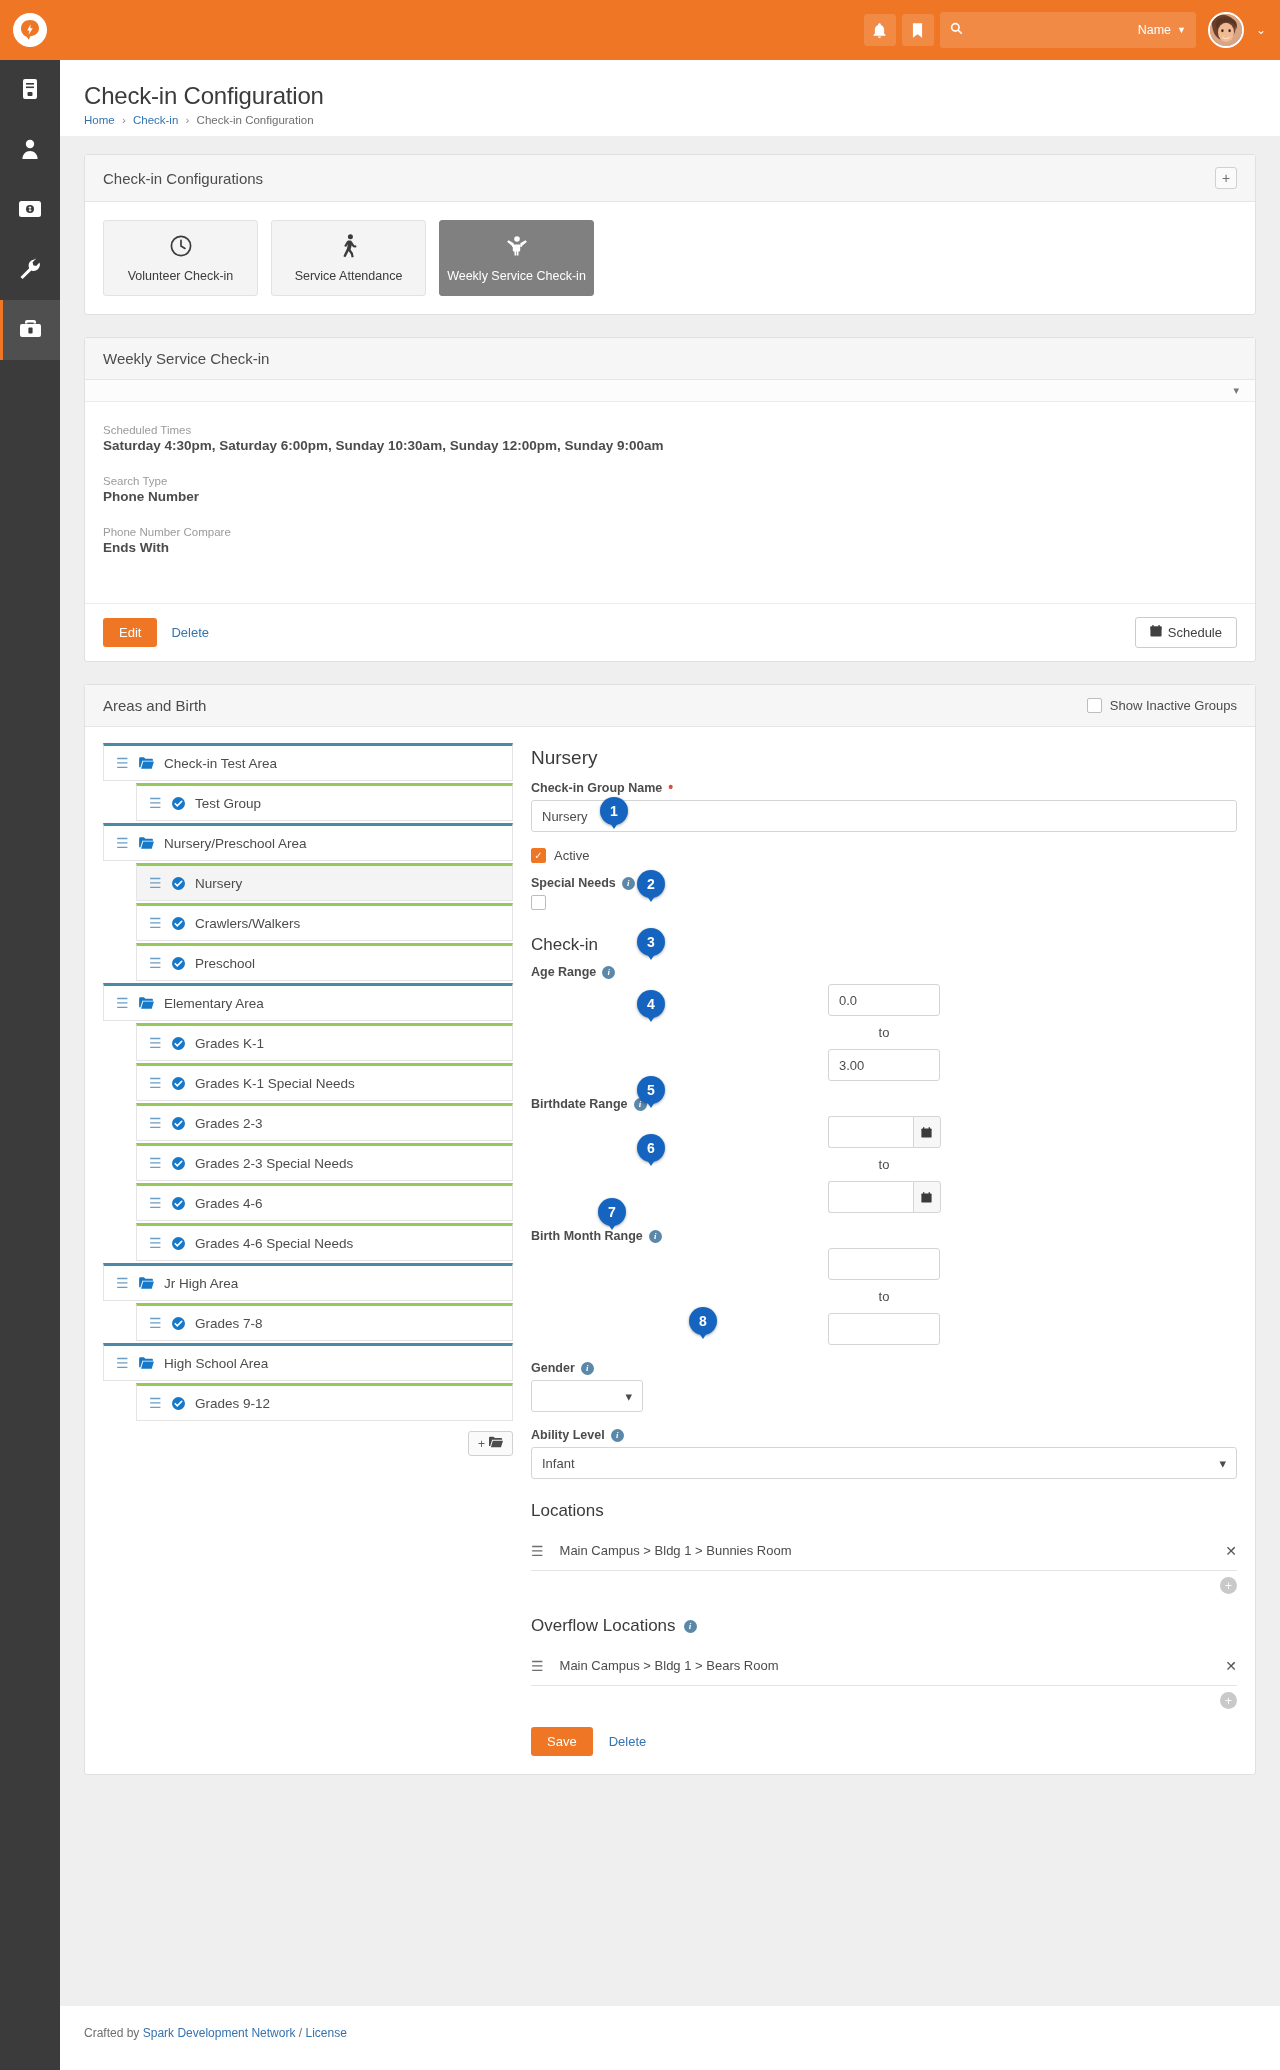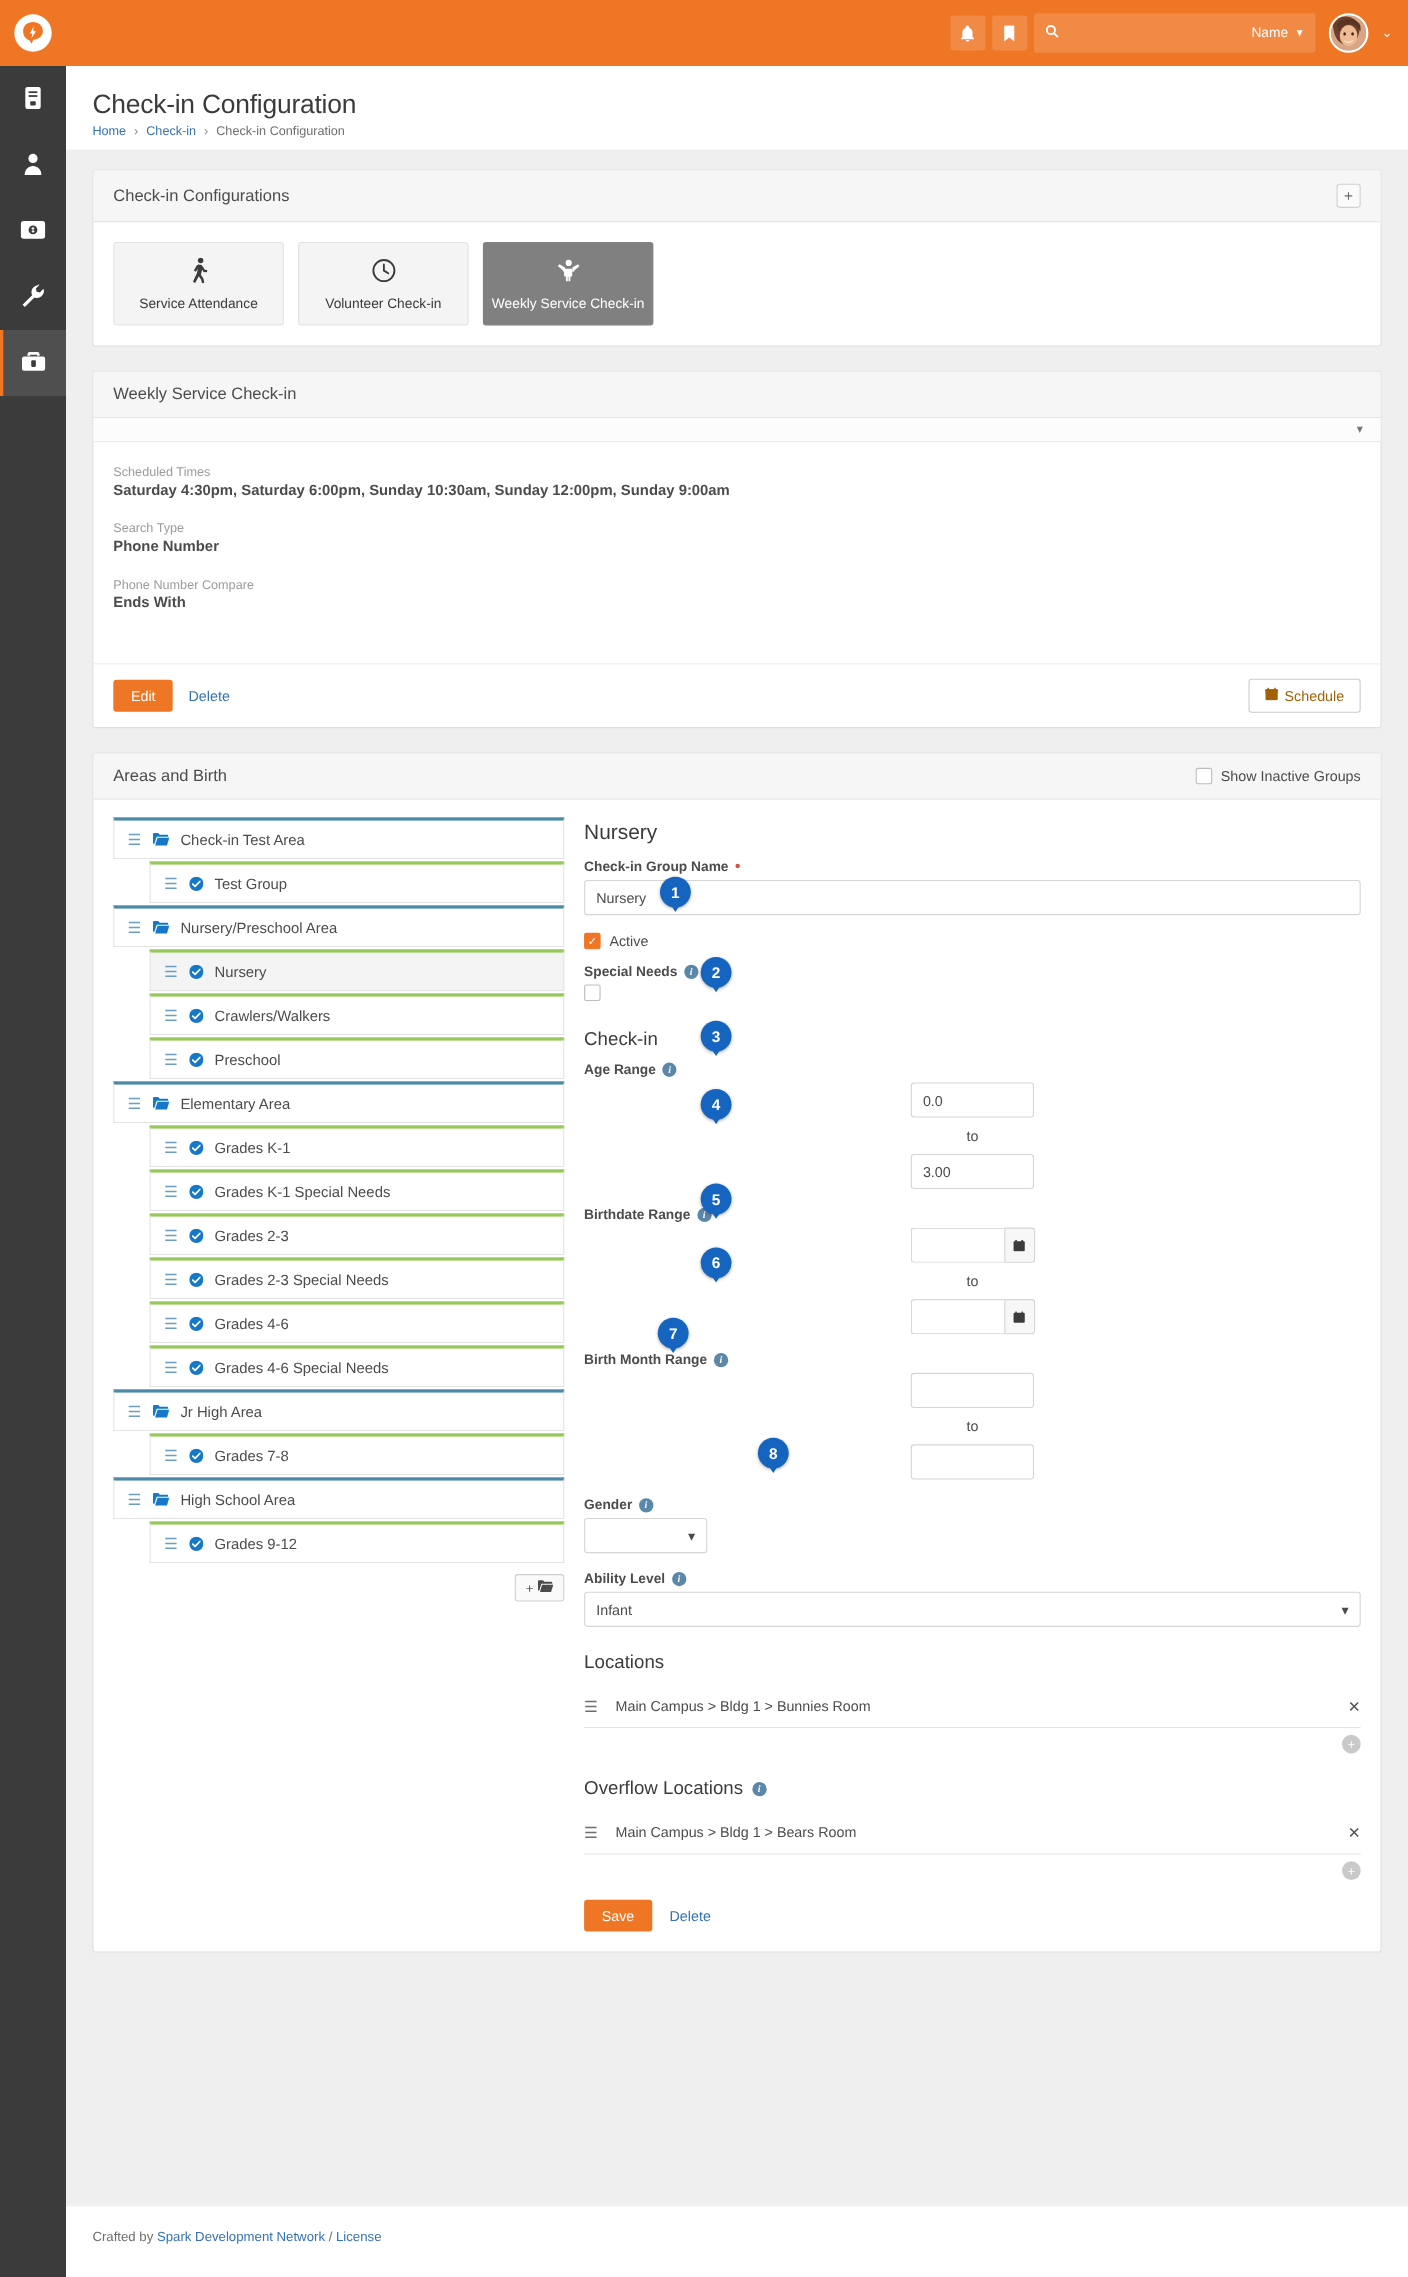--- a/index.html
+++ b/index.html
@@ -111,21 +111,21 @@
     border-top:1px solid #ececec; padding:13px 18px;
     display:flex; align-items:center; gap:14px;
   }
   .btn {
     background:#ee7625; color:#fff; border:none; border-radius:3px;
     padding:7px 16px; font-size:13px; cursor:pointer; font-family:inherit;
   }
   .btn-link { color:#3572b0; font-size:13px; cursor:pointer; }
   .btn-default {
     background:#fff; border:1px solid #ccc; border-radius:3px;
-    color:#a16207; padding:7px 14px; font-size:13px; cursor:pointer;
+    color:#404040; padding:7px 14px; font-size:13px; cursor:pointer;
     display:flex; align-items:center; gap:6px; margin-left:auto; font-family:inherit;
   }
 
   
   .ag-body { padding:16px 18px 18px 18px; display:flex; gap:18px; }
   .tree-col { width:410px; flex:none; }
   .form-col { flex:1; padding-top:4px; }
 
   .chk-row { display:flex; align-items:center; gap:8px; font-size:13px; color:#4c4c4c; }
   .chk-box {
@@ -345,35 +345,35 @@
 
       <div class="panel">
         <div class="panel-head">
           <span>Check-in Configurations</span>
           <span class="sq-btn">+</span>
         </div>
         <div class="panel-body">
           <div class="tiles">
             <div class="tile">
               <span>
+                <svg width="24" height="24" viewBox="0 0 24 24" fill="none" stroke="currentColor" stroke-width="1.7">
+                    <circle cx="12" cy="12" r="9.6"></circle>
+                    <path d="M12 6.4V12l4 2.4" stroke-linecap="round"></path>
+                  </svg>
+              </span>
+              <span class="tile-label">Volunteer Check-in</span>
+            </div>
+            <div class="tile">
+              <span>
                 <svg width="18" height="24" viewBox="0 0 18 24" fill="currentColor">
                     <circle cx="10.4" cy="2.8" r="2.5"></circle>
                     <path d="M9 6.4c-1 0-1.8.5-2.3 1.3L4.2 12l1.9 1.1 1.8-3-.9 4.4-3.6 7.7 2 1 3.3-6.1 2.2 3.2.7 3.3 2.1-.5-.8-4-2.3-3.4 1.1-4.5 1.4 2.1 3.1.3.2-2.2-2.2-.2-2.2-3.4c-.5-.7-1.3-1.2-2.2-1.2H9z"></path>
                   </svg>
               </span>
               <span class="tile-label">Service Attendance</span>
-            </div>
-            <div class="tile">
-              <span>
-                <svg width="24" height="24" viewBox="0 0 24 24" fill="none" stroke="currentColor" stroke-width="1.7">
-                    <circle cx="12" cy="12" r="9.6"></circle>
-                    <path d="M12 6.4V12l4 2.4" stroke-linecap="round"></path>
-                  </svg>
-              </span>
-              <span class="tile-label">Volunteer Check-in</span>
             </div>
             <div class="tile selected">
               <span>
                 <svg width="24" height="24" viewBox="0 0 24 24" fill="currentColor">
                     <circle cx="12" cy="5" r="2.8"></circle>
                     <path d="M3.6 6.2l-1.5 1.6 5 4.3v1h1.6V9.2zM20.4 6.2l1.5 1.6-5 4.3v1h-1.6V9.2z"></path>
                     <path d="M8.8 10.4h6.4v6.1c0 .5-.4.9-.9.9h-.8v4.2h-1.7v-4.2h-.6v4.2H9.5v-4.2h-.8c-.5 0-.9-.4-.9-.9v-6.1z"></path>
                   </svg>
               </span>
               <span class="tile-label">Weekly Service Check-in</span>

